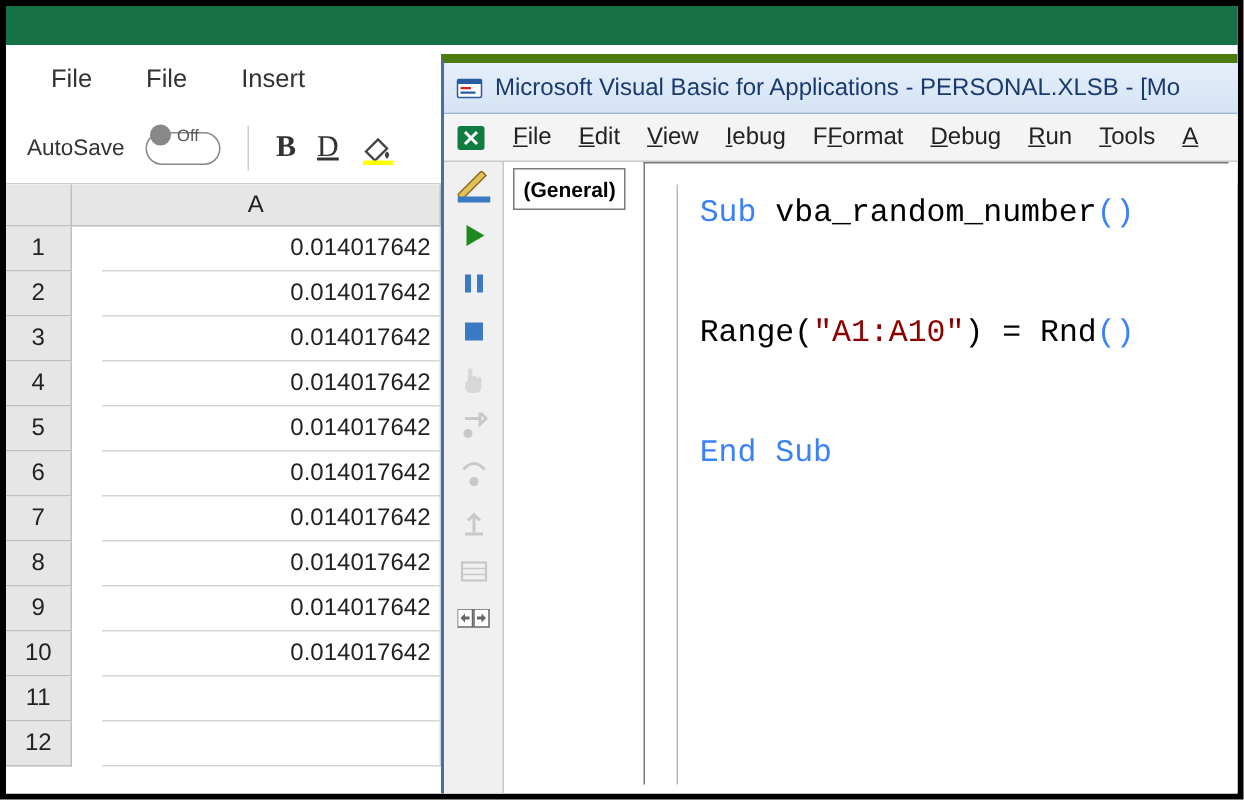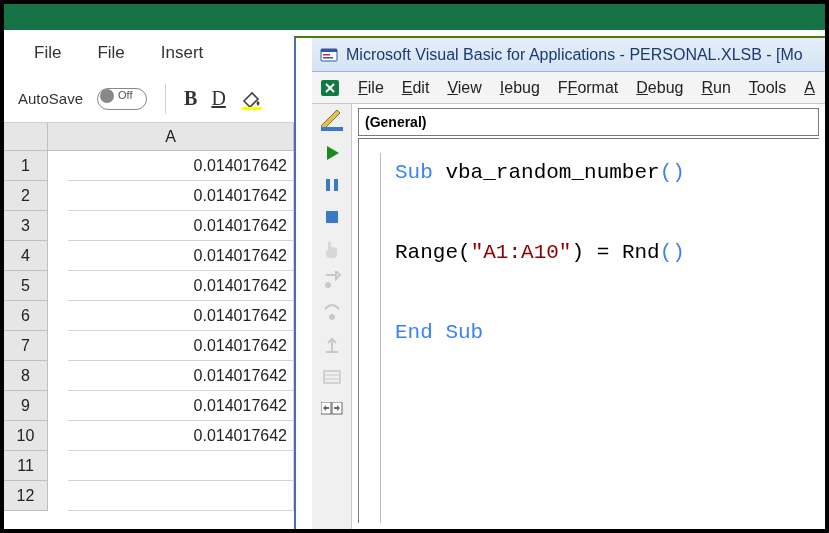--- a/index.html
+++ b/index.html
@@ -38,26 +38,26 @@
     border-bottom: 1px solid #d0d0d0;
     display: flex;
     align-items: center;
     padding-left: 14px;
     gap: 14px;
     font-size: 15px;
     color: #333;
   }
   .autosave-toggle {
     display: inline-flex;
-    align-items: flex-start;
+    align-items: flex-end;
     border: 1px solid #888;
     border-radius: 11px;
     height: 22px;
     width: 50px;
-    padding: 0 4px 0 2px;
+    padding: 0 4px 12px 2px;
     gap: 4px;
     justify-content: flex-start;
   }
   .autosave-knob {
     width: 14px; height: 14px; border-radius: 50%;
     background: #888;
   }
   .autosave-text { font-size: 11px; color: #555; }
   .toolbar-divider {
     width: 1px; height: 30px; background: #d0d0d0;
@@ -106,26 +106,25 @@
     overflow: hidden;
     margin-left: 20px;
   }
 
   
   .vbe {
     position: absolute;
     left: 290px; top: 32px;
     right: 0; bottom: 0;
     border-left: 2px solid #4a6fa5;
-    border-top: 2px solid #4d7c0f;
+    border-top: 6px solid #4d7c0f;
     background: #fff;
     display: flex;
     flex-direction: column;
     font-size: 16px;
-    padding-left: 16px;
   }
   .vbe-title {
     height: 34px;
     background: linear-gradient(180deg, #e6effa 0%, #d4e3f5 100%);
     border-bottom: 1px solid #9cb4d8;
     display: flex; align-items: center;
     padding-left: 8px;
     gap: 8px;
     color: #1a3a6e;
     font-size: 16px;
@@ -151,21 +150,21 @@
   .vbe-body { flex:1; display:flex; overflow:hidden; }
   .vbe-side {
     width: 40px;
     background: #f0f0f0;
     border-right: 1px solid #c9c9c9;
     display: flex; flex-direction: column; align-items: center;
     padding-top: 6px;
     gap: 10px;
   }
   .vbe-side .side-icon { width:22px; height:22px; display:flex; align-items:center; justify-content:center; }
-  .vbe-main { flex:1; display:flex; flex-direction:column; }
+  .vbe-main { flex:1; display:flex; flex-direction:row; }
   .vbe-dropdown {
     height: 28px;
     border: 1px solid #7a7a7a;
     margin: 4px 6px 2px 6px;
     display:flex; align-items:center;
     padding: 0 6px;
     background:#fff;
     font-weight: bold;
     font-size: 14px;
     justify-content: space-between;

